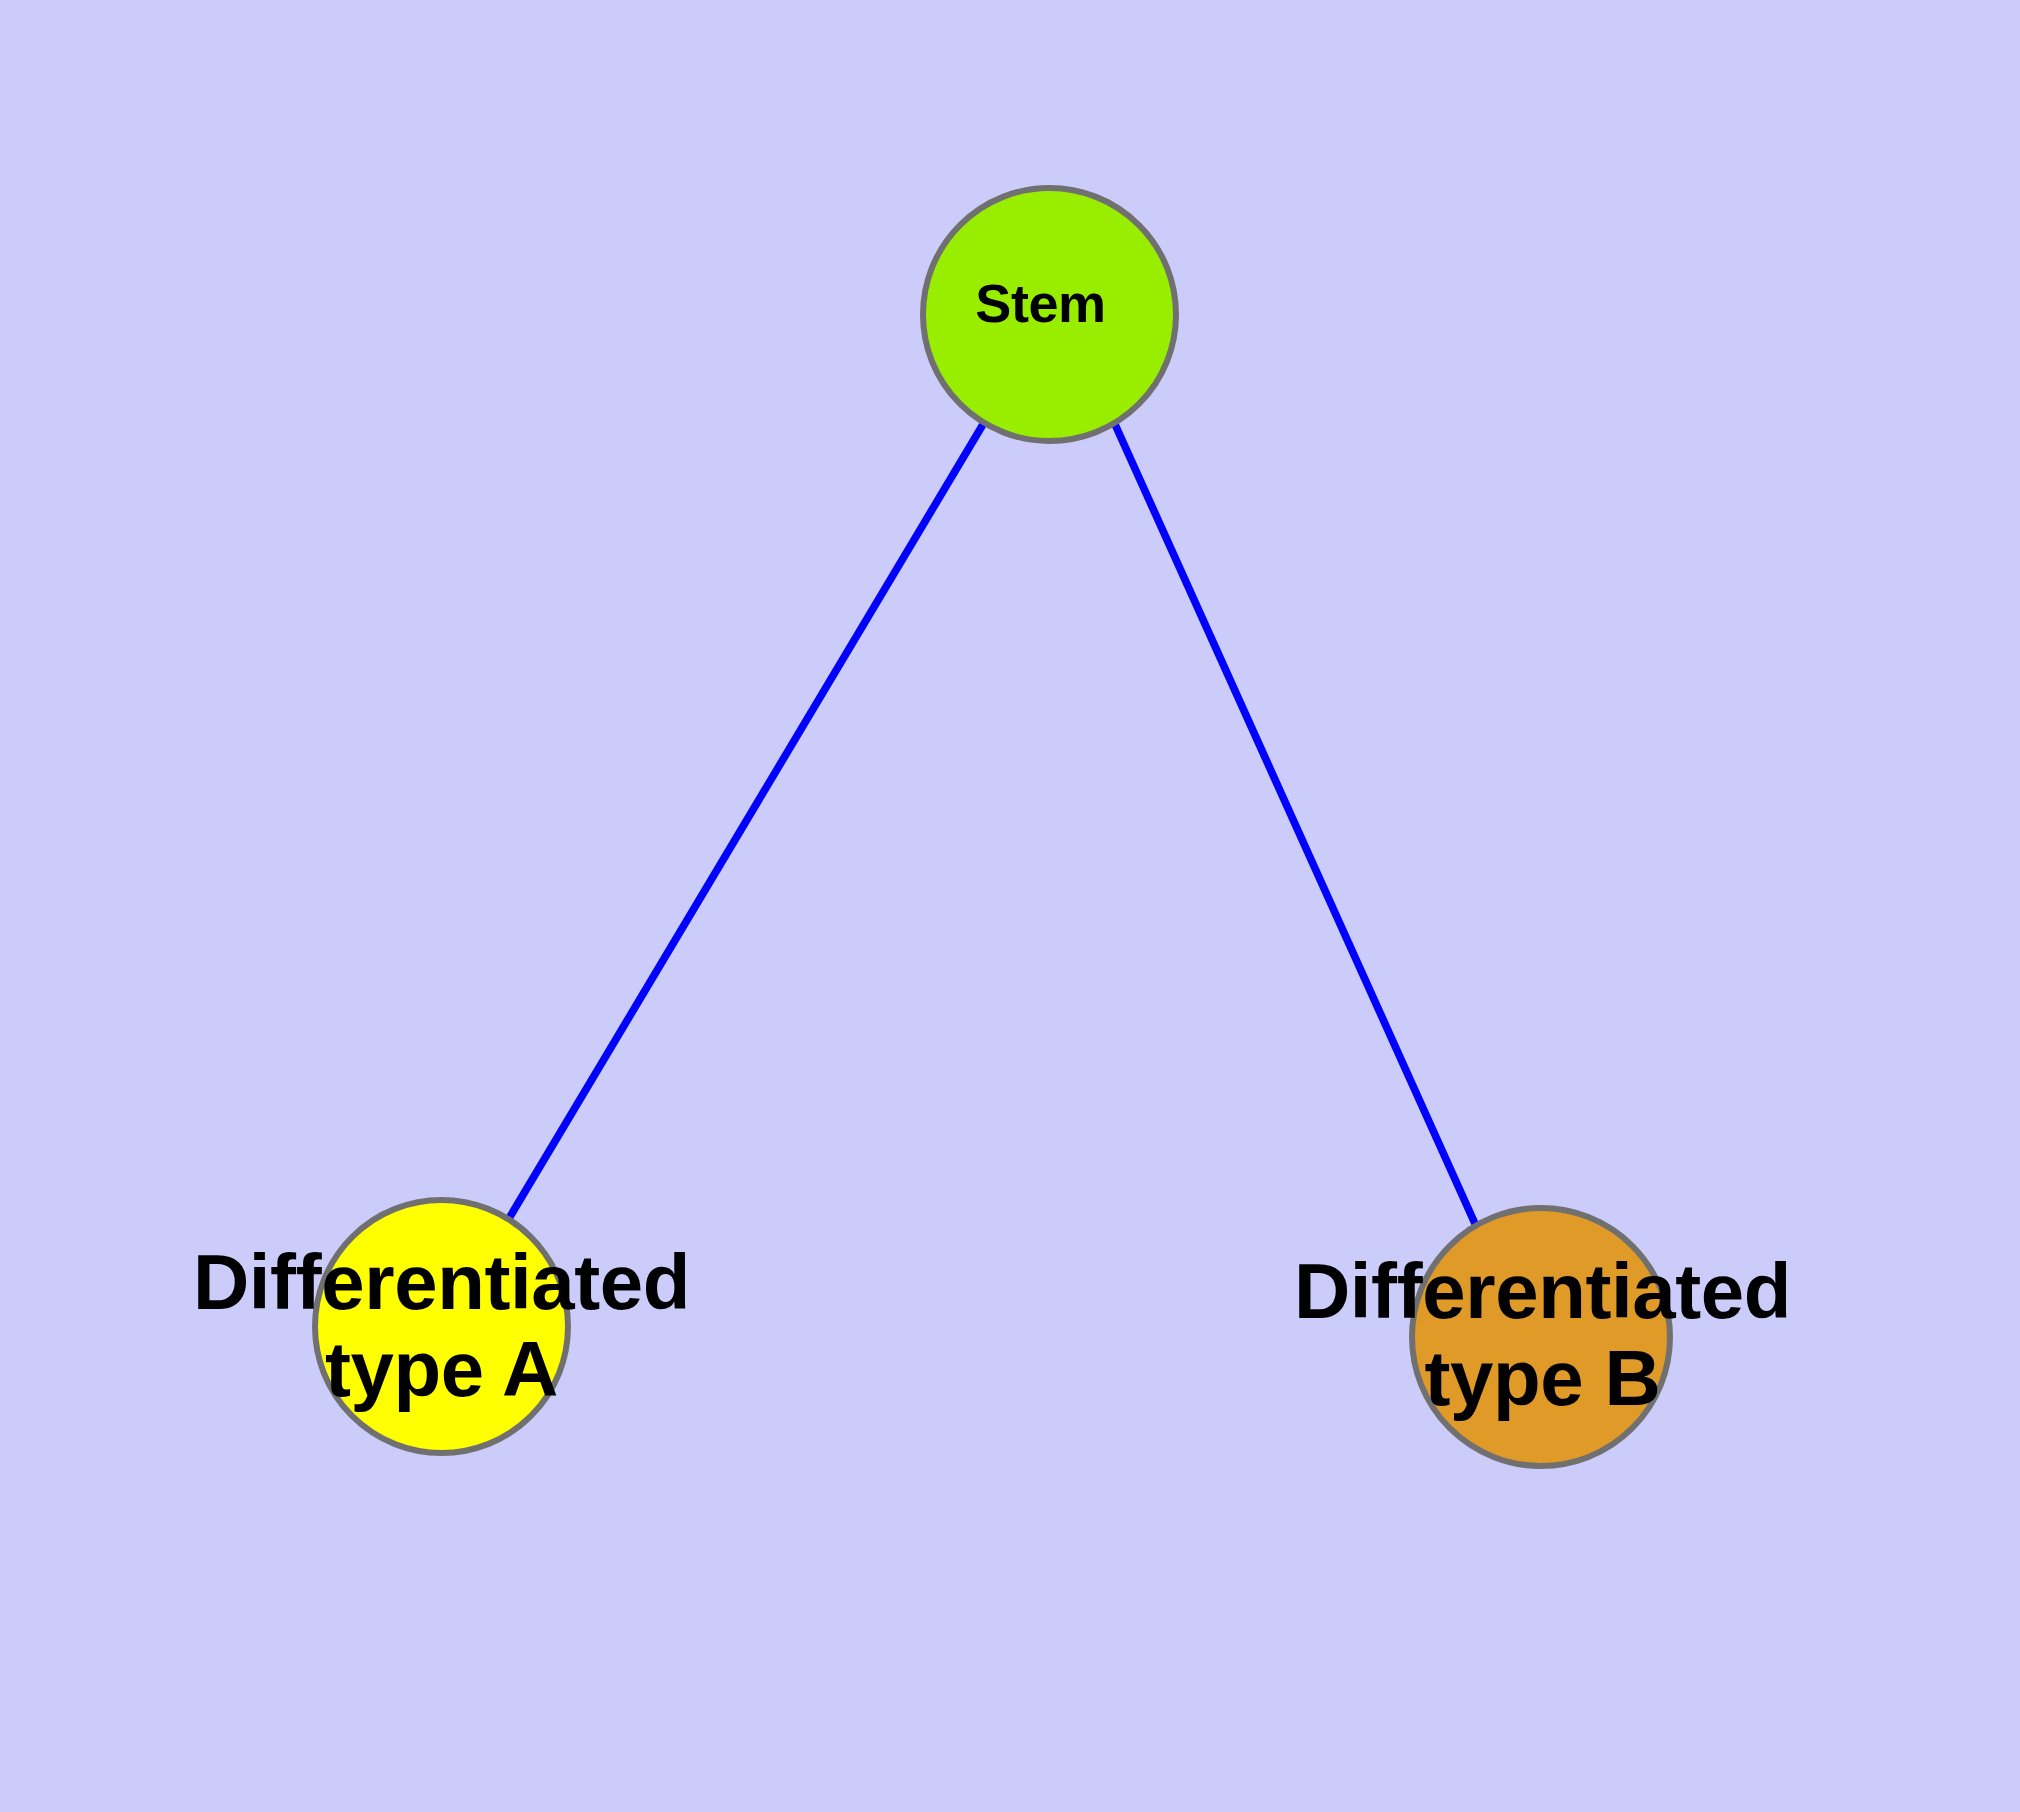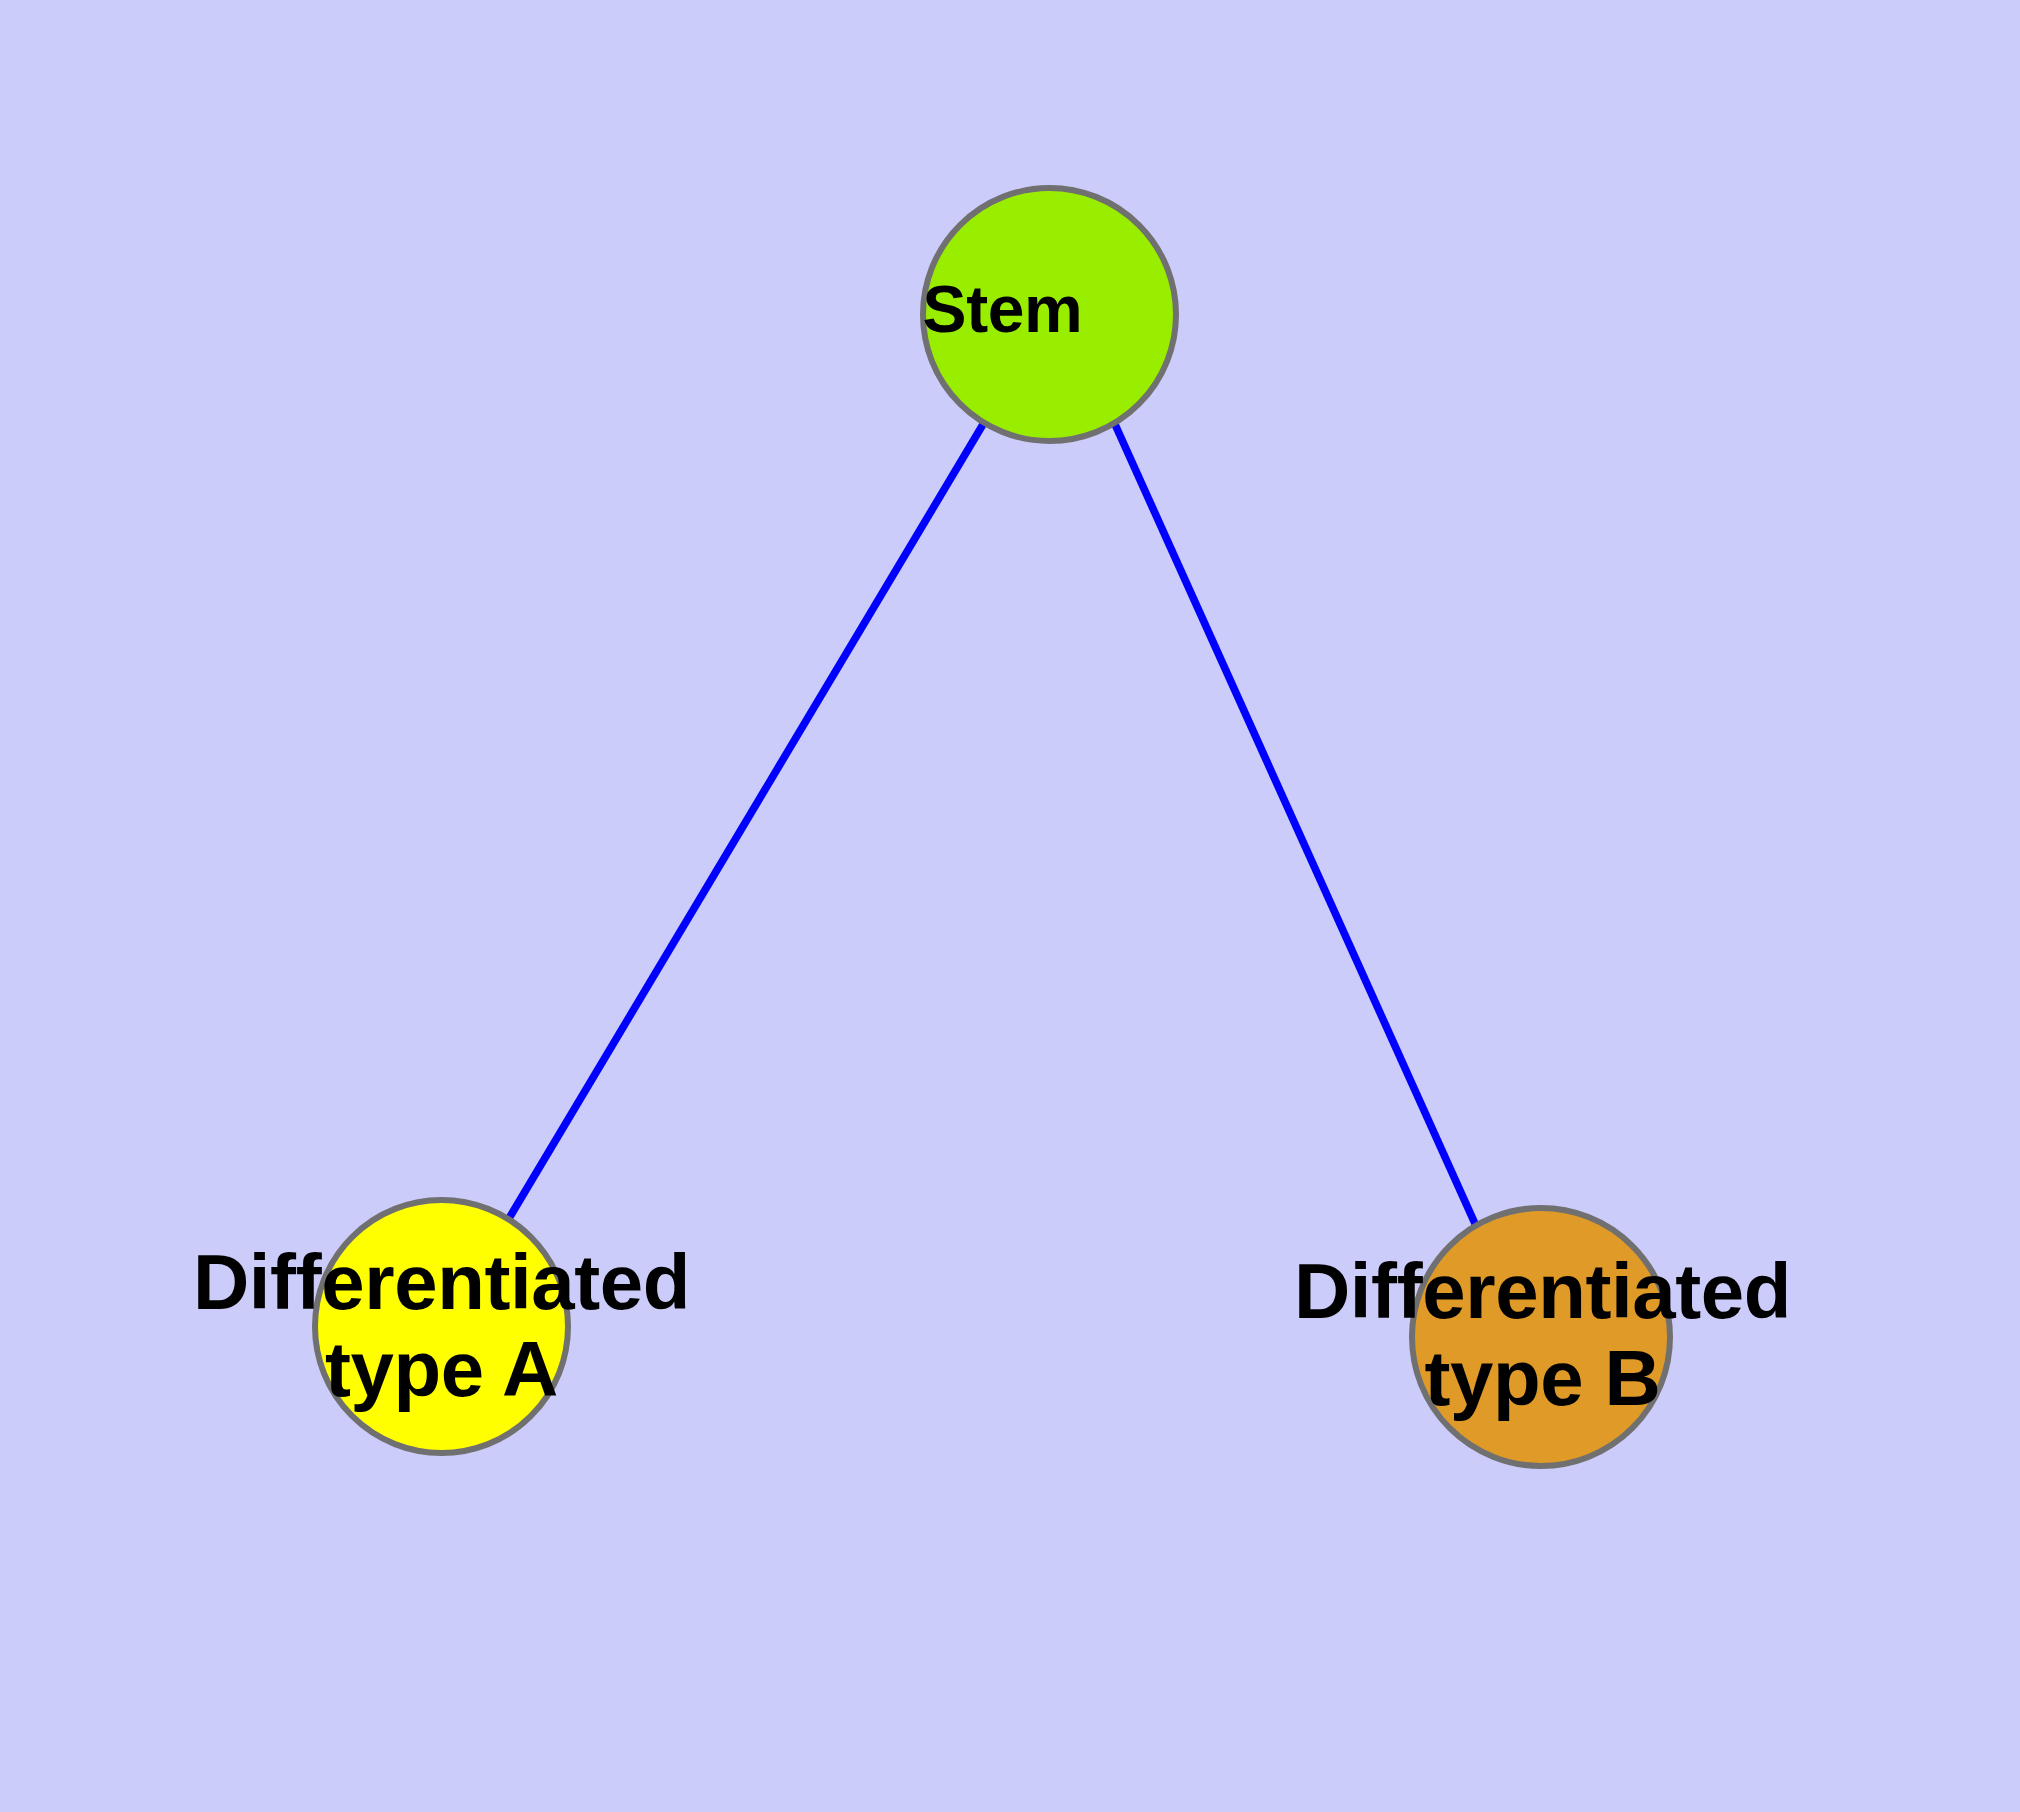--- a/index.html
+++ b/index.html
@@ -57,24 +57,24 @@
     z-index: 3;
     color: #000000;
     font-weight: bold;
     text-align: center;
     line-height: 1.12;
     white-space: pre;
     pointer-events: none;
     letter-spacing: -0.4px;
   }
   #label-stem {
-    left: 748px;
+    left: 786px;
     top: 273px;
     width: 509px;
-    font-size: 66px;
+    font-size: 54px;
   }
   #label-diff-a {
     left: 187px;
     top: 1239px;
     width: 509px;
     font-size: 78px;
   }
   #label-diff-b {
     left: 1288px;
     top: 1248px;

